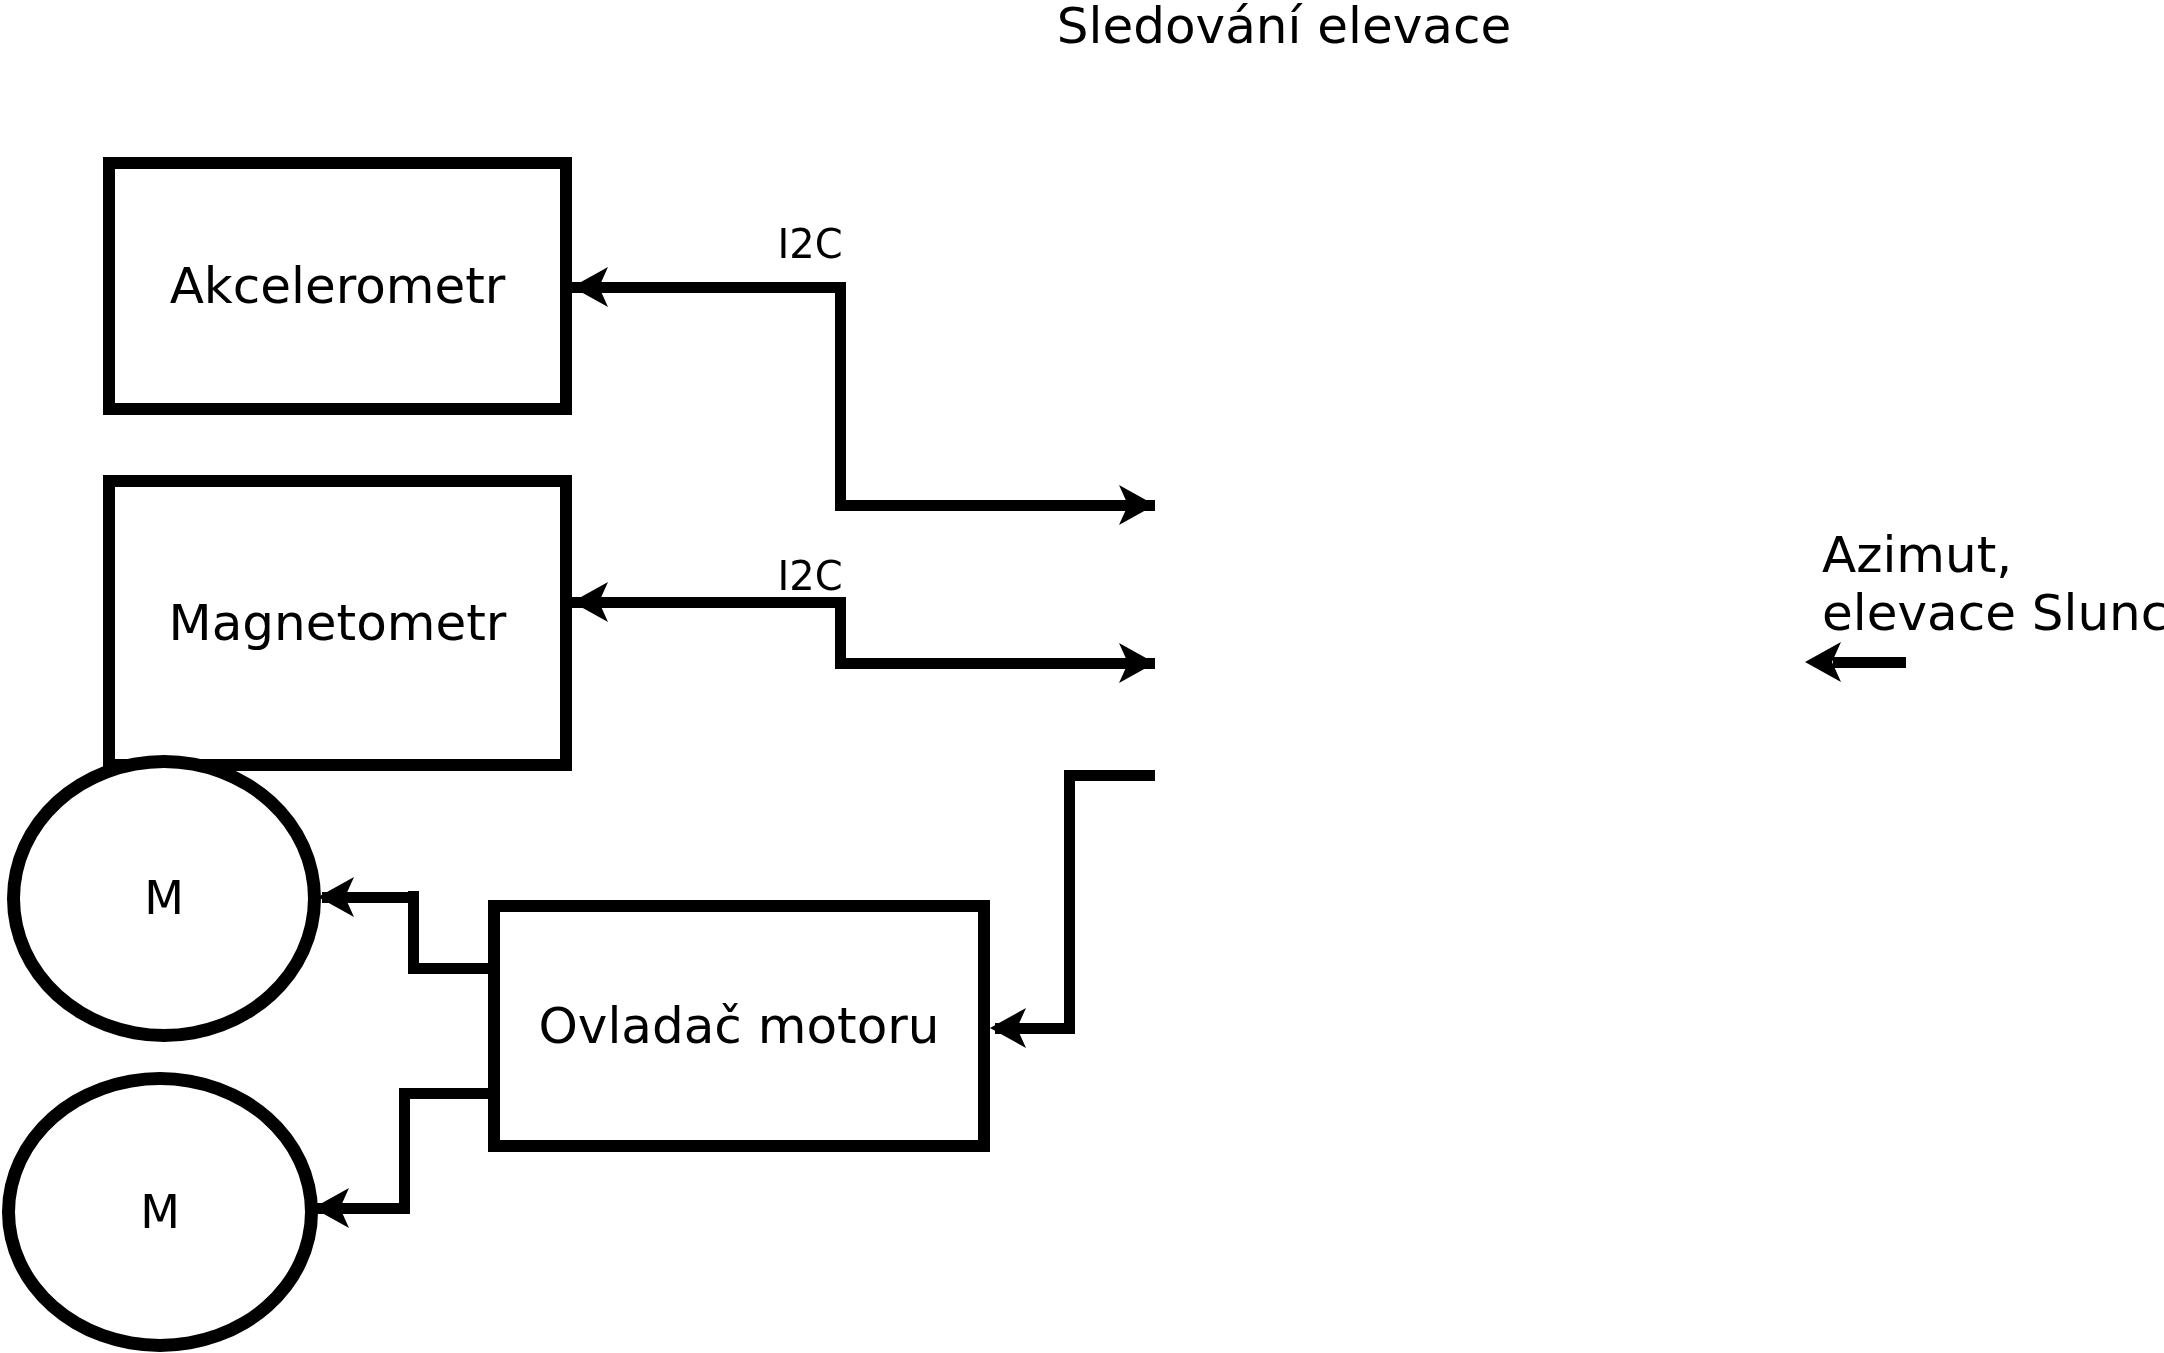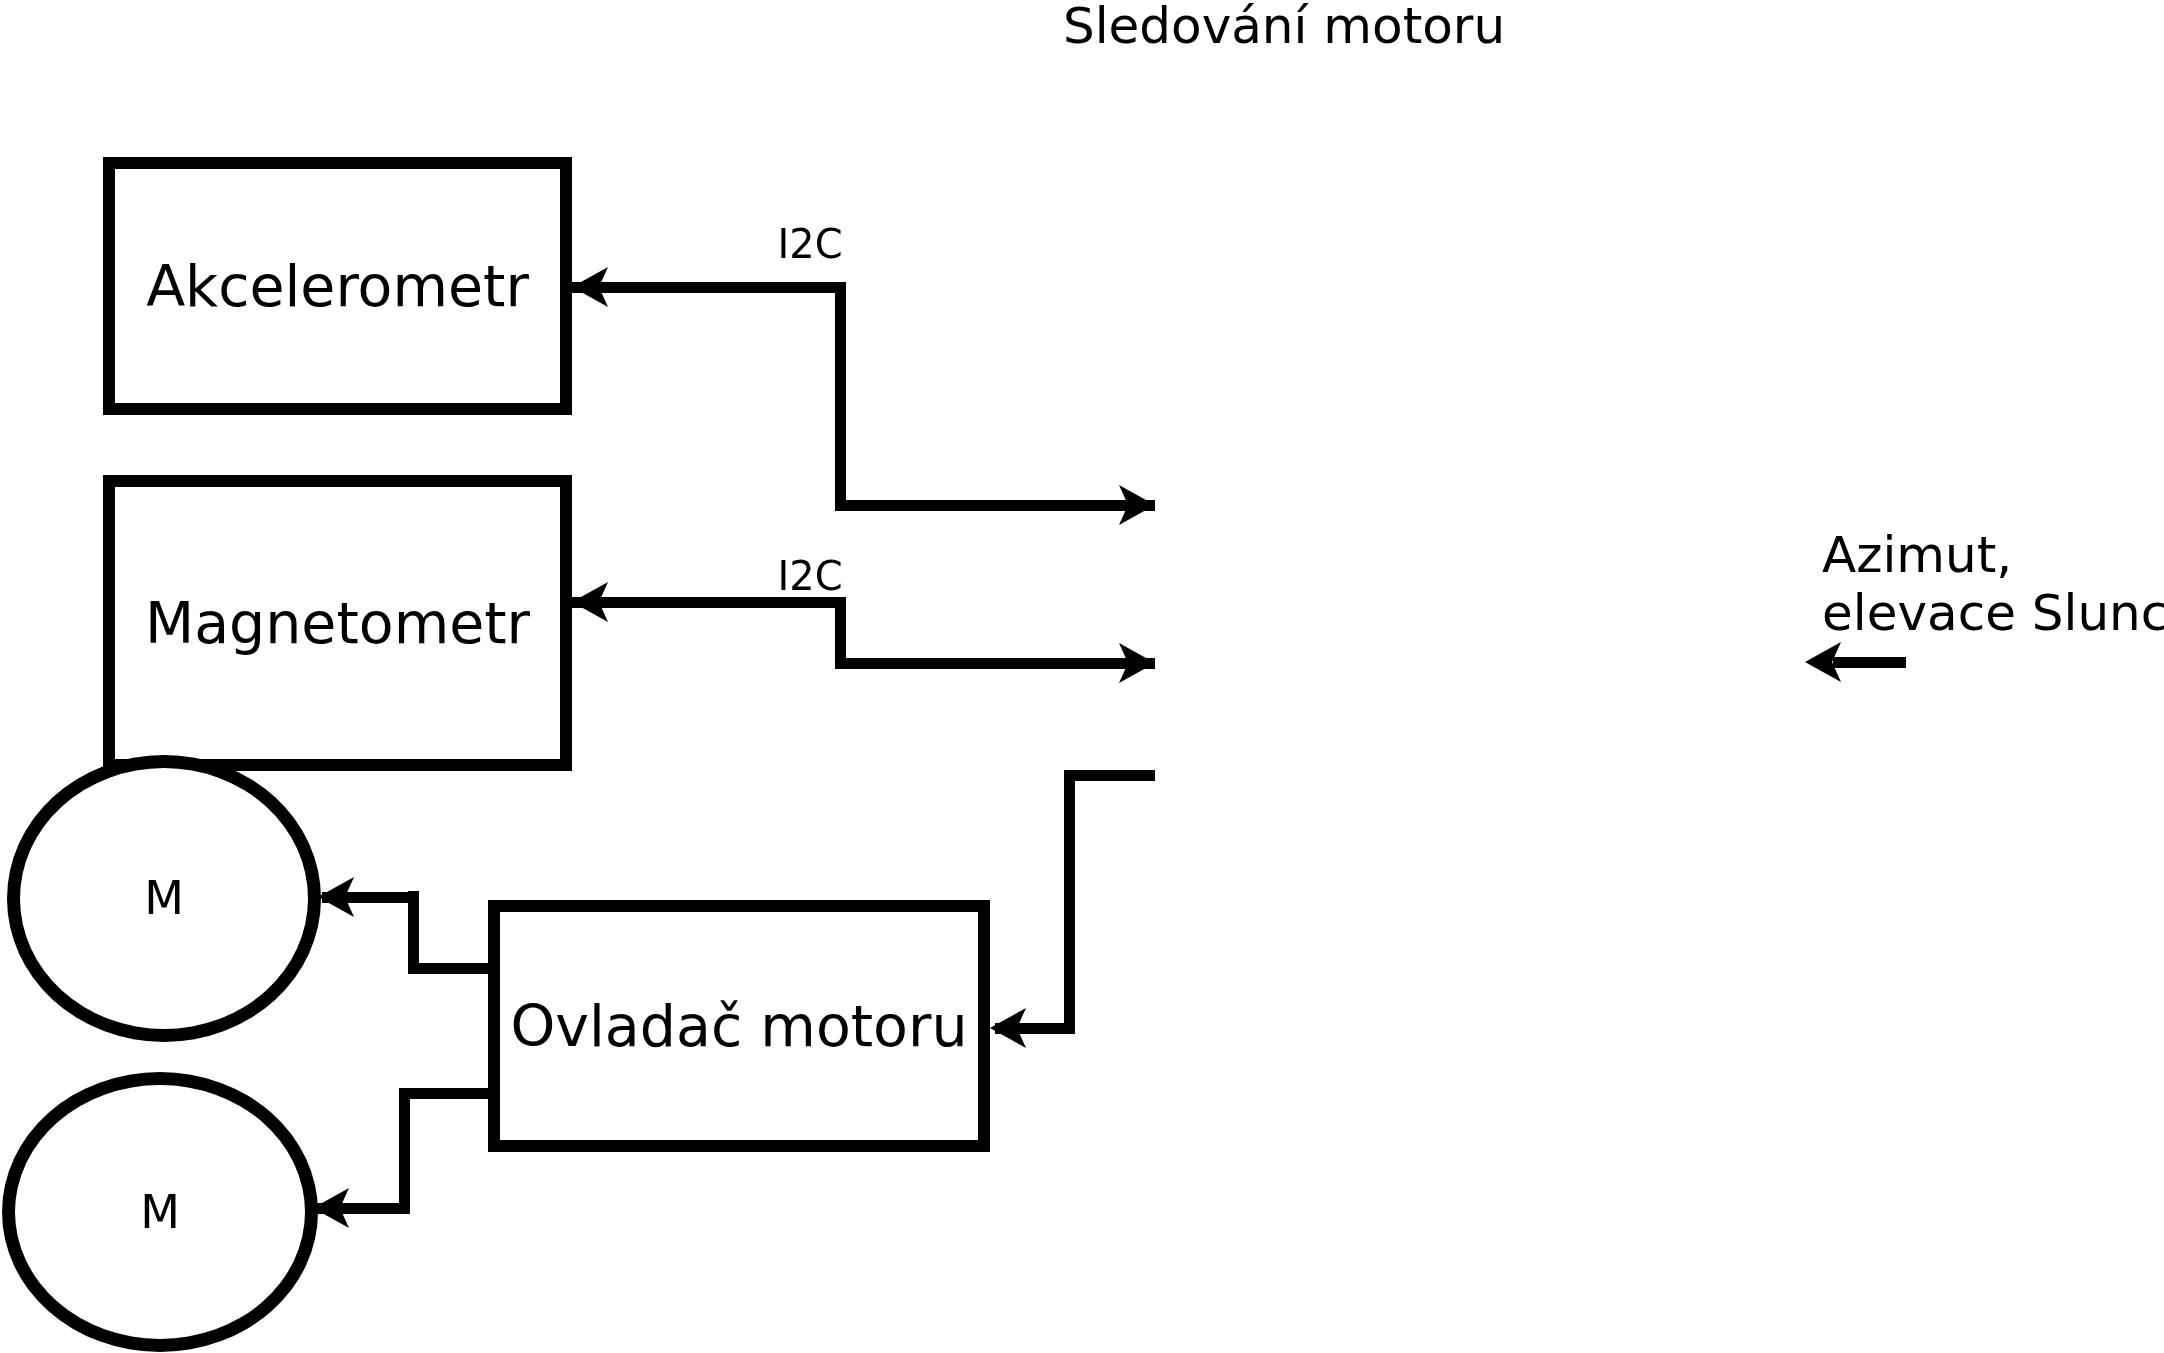--- a/index.html
+++ b/index.html
@@ -33,21 +33,21 @@
   .node-box {
     position: absolute;
     border: 12px solid var(--ink);
     background: var(--bg);
     box-sizing: border-box;
     display: flex;
     align-items: center;
     justify-content: center;
   }
   .node-box .lbl, .node-circle .lbl {
-    font-size: 57px;
+    font-size: 50px;
     line-height: 1.1;
     white-space: nowrap;
   }
   .node-circle {
     position: absolute;
     border: 13px solid var(--ink);
     border-radius: 50%;
     background: var(--bg);
     box-sizing: border-box;
     display: flex;
@@ -77,21 +77,21 @@
     font-size: 50px;
     line-height: 58px;
     white-space: nowrap;
   }
 </style>
 </head>
 <body>
 
 <div class="canvas">
 
-  <div class="diagram-title">Sledování motoru</div>
+  <div class="diagram-title">Sledování elevace</div>
 
   <div class="node-box" style="left:103px; top:157px; width:469px; height:258px;">
     <span class="lbl">Akcelerometr</span>
   </div>
 
   <div class="node-box" style="left:103px; top:475px; width:469px; height:296px;">
     <span class="lbl">Magnetometr</span>
   </div>
 
 

